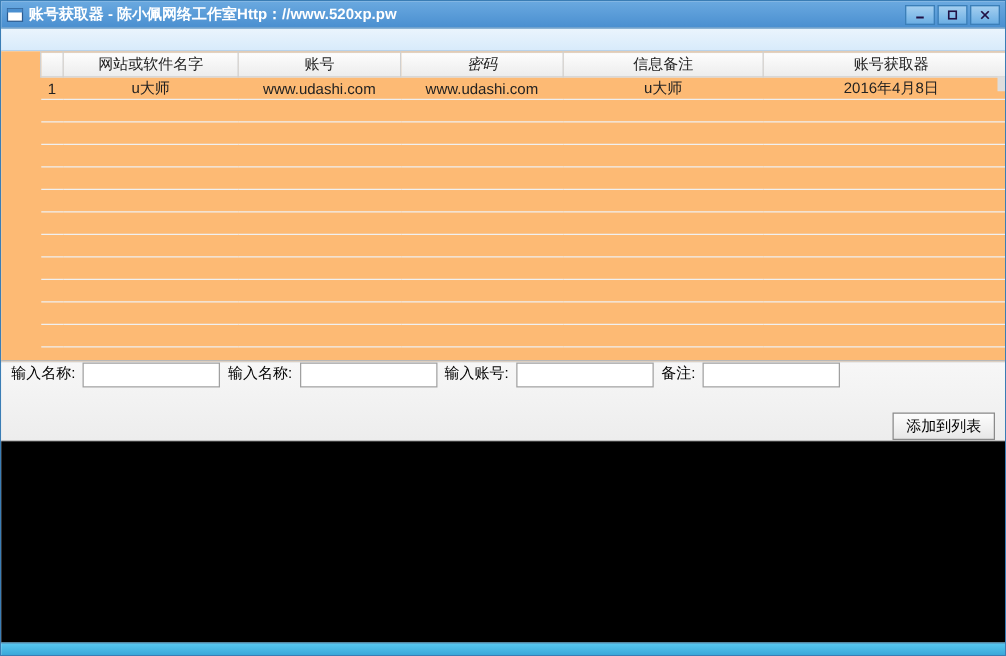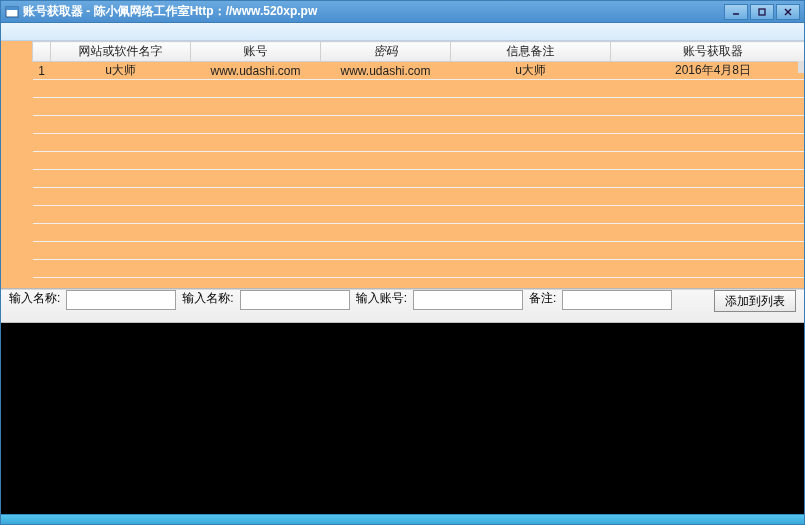--- a/index.html
+++ b/index.html
@@ -17,21 +17,21 @@
   th { background: linear-gradient(#fdfdfd,#ececec); border: 1px solid #d0d0d0; height: 20px; font-weight: normal; font-size: 12px; color: #222; text-align: center; }
   td { border-bottom: 1px solid #eee; height: 18px; text-align: center; font-size: 12px; color: #222; }
   .col-idx { width: 18px; }
   .col1 { width: 140px; } .col2 { width: 130px; } .col3 { width: 130px; font-style: italic; } .col4 { width: 160px; } .col5 { width: 205px; }
   .empty-rows td { border-bottom: 1px solid #f0f0f0; }
   .scroll-indicator { position: absolute; right: 0; top: 20px; width: 6px; height: 12px; background: #ddd; }
   .form-row { flex: 0 0 34px; background: linear-gradient(#f7f7f7,#ededed); border-top: 1px solid #d8d8d8; border-bottom: 1px solid #c0c0c0; display: flex; align-items: flex-start; padding: 0 8px; gap: 6px; font-size: 12px; }
   .form-row label { white-space: nowrap; }
   .form-row input { border: 1px solid #a0a0a0; height: 20px; padding: 0 3px; font-size: 12px; }
   .inp-name { width: 110px; } .inp-acc { width: 110px; } .inp-pwd { width: 110px; } .inp-remark { width: 110px; }
-  .add-btn { margin-left: auto; height: 22px; padding: 0 10px; background: linear-gradient(#fdfdfd,#e7e7e7); border: 1px solid #8a8a8a; cursor: pointer; font-size: 12px; font-family: inherit; }
+  .add-btn { margin-left: auto; height: 22px; padding: 0 10px; background: linear-gradient(#fdfdfd,#e7e7e7); border: 1px solid #8a8a8a; cursor: pointer; font-size: 12px; font-family: inherit; margin-top: 40px; }
   .bottom-panel { flex: 1; background: #000; }
   .taskbar { height: 10px; background: linear-gradient(#56c6ef,#3aa8d9); border-top: 1px solid #2f8ec0; }
 </style>
 </head>
 <body>
 
 <div class="window">
 
   <div class="titlebar">
     <span class="app-icon">

